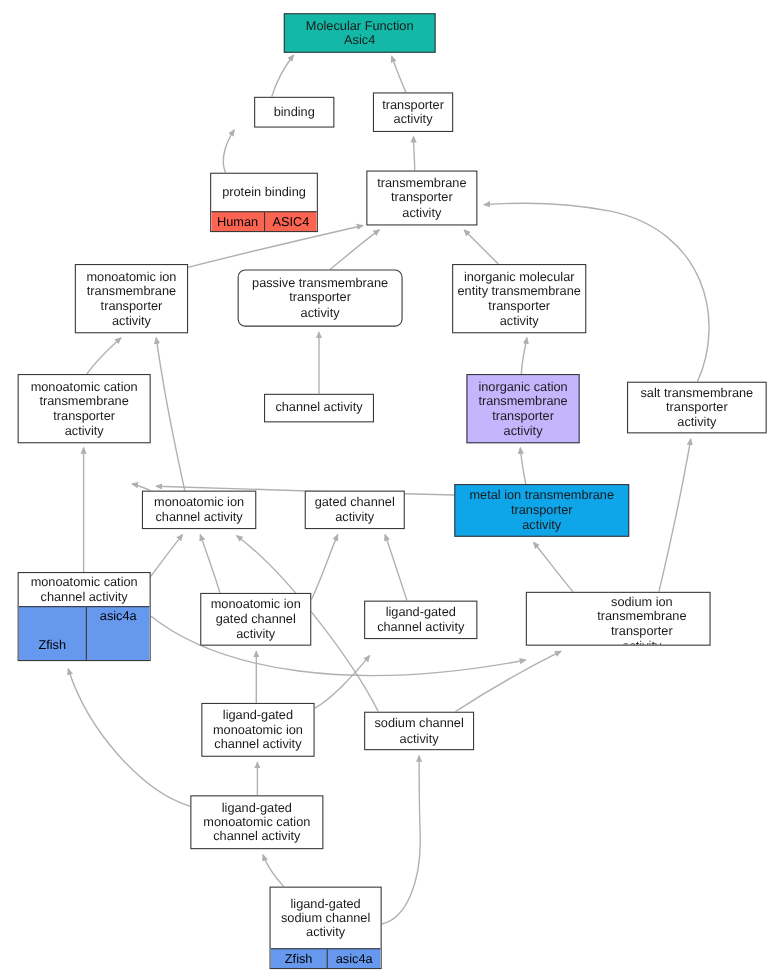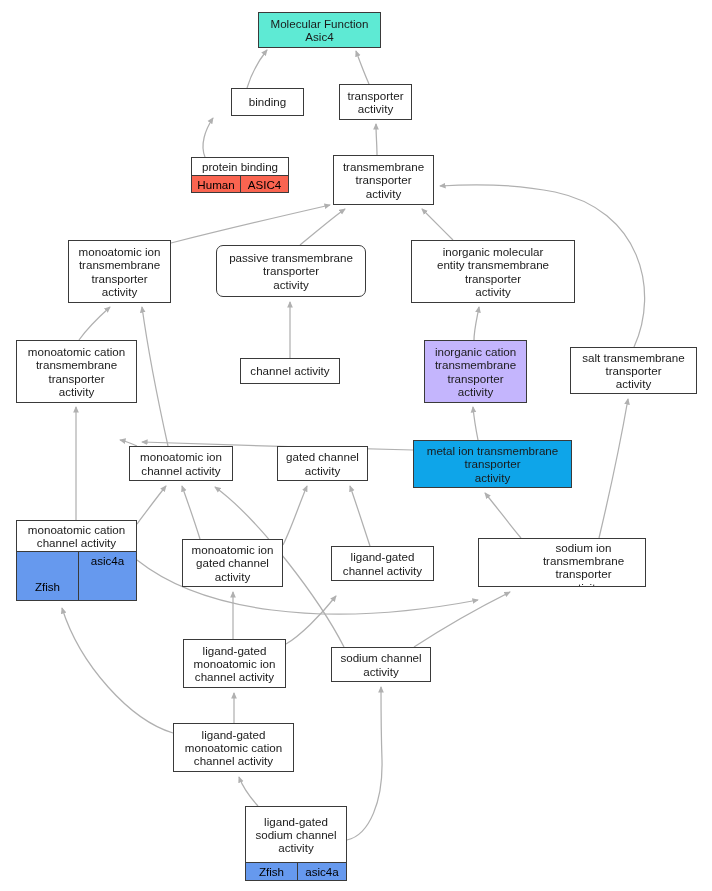--- a/index.html
+++ b/index.html
@@ -93,32 +93,32 @@
         <path d="M344,647 C320,600 260,520 215,487" marker-end="url(#arrow)" stroke="#b0b0b0"></path>
         <path d="M414,647 C440,630 480,607 510,592" marker-end="url(#arrow)" stroke="#b0b0b0"></path>
         <path d="M234,723 C234,712 234,703 234,693" marker-end="url(#arrow)" stroke="#b0b0b0"></path>
         <path d="M173,733 C130,720 80,665 62,608" marker-end="url(#arrow)" stroke="#b0b0b0"></path>
         <path d="M258,806 C248,795 242,785 239,777" marker-end="url(#arrow)" stroke="#b0b0b0"></path>
         <path d="M347,840 C370,835 383,800 382,760 C381,730 381,700 381,687" marker-end="url(#arrow)" stroke="#b0b0b0"></path>
         <path d="M137,560 C200,610 320,630 478,600" marker-end="url(#arrow)" stroke="#b0b0b0"></path>
       </g>
   </svg>
   <div id="nodes">
-      <div class="node" style="left: 258px; top: 12px; width: 123px; height: 36px; border-color: rgb(58, 58, 58); background: #5eead4;">
+      <div class="node" style="left: 258px; top: 12px; width: 138px; height: 36px; border-color: rgb(58, 58, 58); background: #14b8a6;">
         <div class="title">Molecular Function
 Asic4</div>
       </div>
       <div class="node" style="left: 231px; top: 88px; width: 73px; height: 28px; border-color: rgb(58, 58, 58); background: rgb(255, 255, 255);">
         <div class="title">binding</div>
       </div>
       <div class="node" style="left: 339px; top: 84px; width: 73px; height: 36px; border-color: rgb(58, 58, 58); background: rgb(255, 255, 255);">
         <div class="title">transporter
 activity</div>
       </div>
-      <div class="node" style="left: 191px; top: 157px; width: 98px; height: 36px; border-color: rgb(58, 58, 58); background: rgb(255, 255, 255);">
+      <div class="node" style="left: 191px; top: 157px; width: 98px; height: 54px; border-color: rgb(58, 58, 58); background: rgb(255, 255, 255);">
         <div class="title">protein binding</div>
         <div class="annorow" style="background: rgb(250, 100, 80); border-top-color: rgb(58, 58, 58);">
           <div class="sp" style="width: 48px;">Human</div>
           <div class="genes" style="border-left-color: rgb(58, 58, 58);">
             <div class="g" style="border-top-color: rgb(58, 58, 58);">ASIC4</div>
           </div>
         </div>
       </div>
       <div class="node" style="left: 333px; top: 155px; width: 101px; height: 50px; border-color: rgb(58, 58, 58); background: rgb(255, 255, 255);">
         <div class="title">transmembrane
@@ -129,21 +129,21 @@
         <div class="title">monoatomic ion
 transmembrane
 transporter
 activity</div>
       </div>
       <div class="node" style="left: 216px; top: 245px; width: 150px; height: 52px; border-color: rgb(58, 58, 58); background: rgb(255, 255, 255); border-radius: 7px;">
         <div class="title">passive transmembrane
 transporter
 activity</div>
       </div>
-      <div class="node" style="left: 411px; top: 240px; width: 164px; height: 63px; border-color: rgb(58, 58, 58); background: rgb(255, 255, 255);">
+      <div class="node" style="left: 411px; top: 240px; width: 122px; height: 63px; border-color: rgb(58, 58, 58); background: rgb(255, 255, 255);">
         <div class="title">inorganic molecular
 entity transmembrane
 transporter
 activity</div>
       </div>
       <div class="node" style="left: 16px; top: 340px; width: 121px; height: 63px; border-color: rgb(58, 58, 58); background: rgb(255, 255, 255);">
         <div class="title">monoatomic cation
 transmembrane
 transporter
 activity</div>

